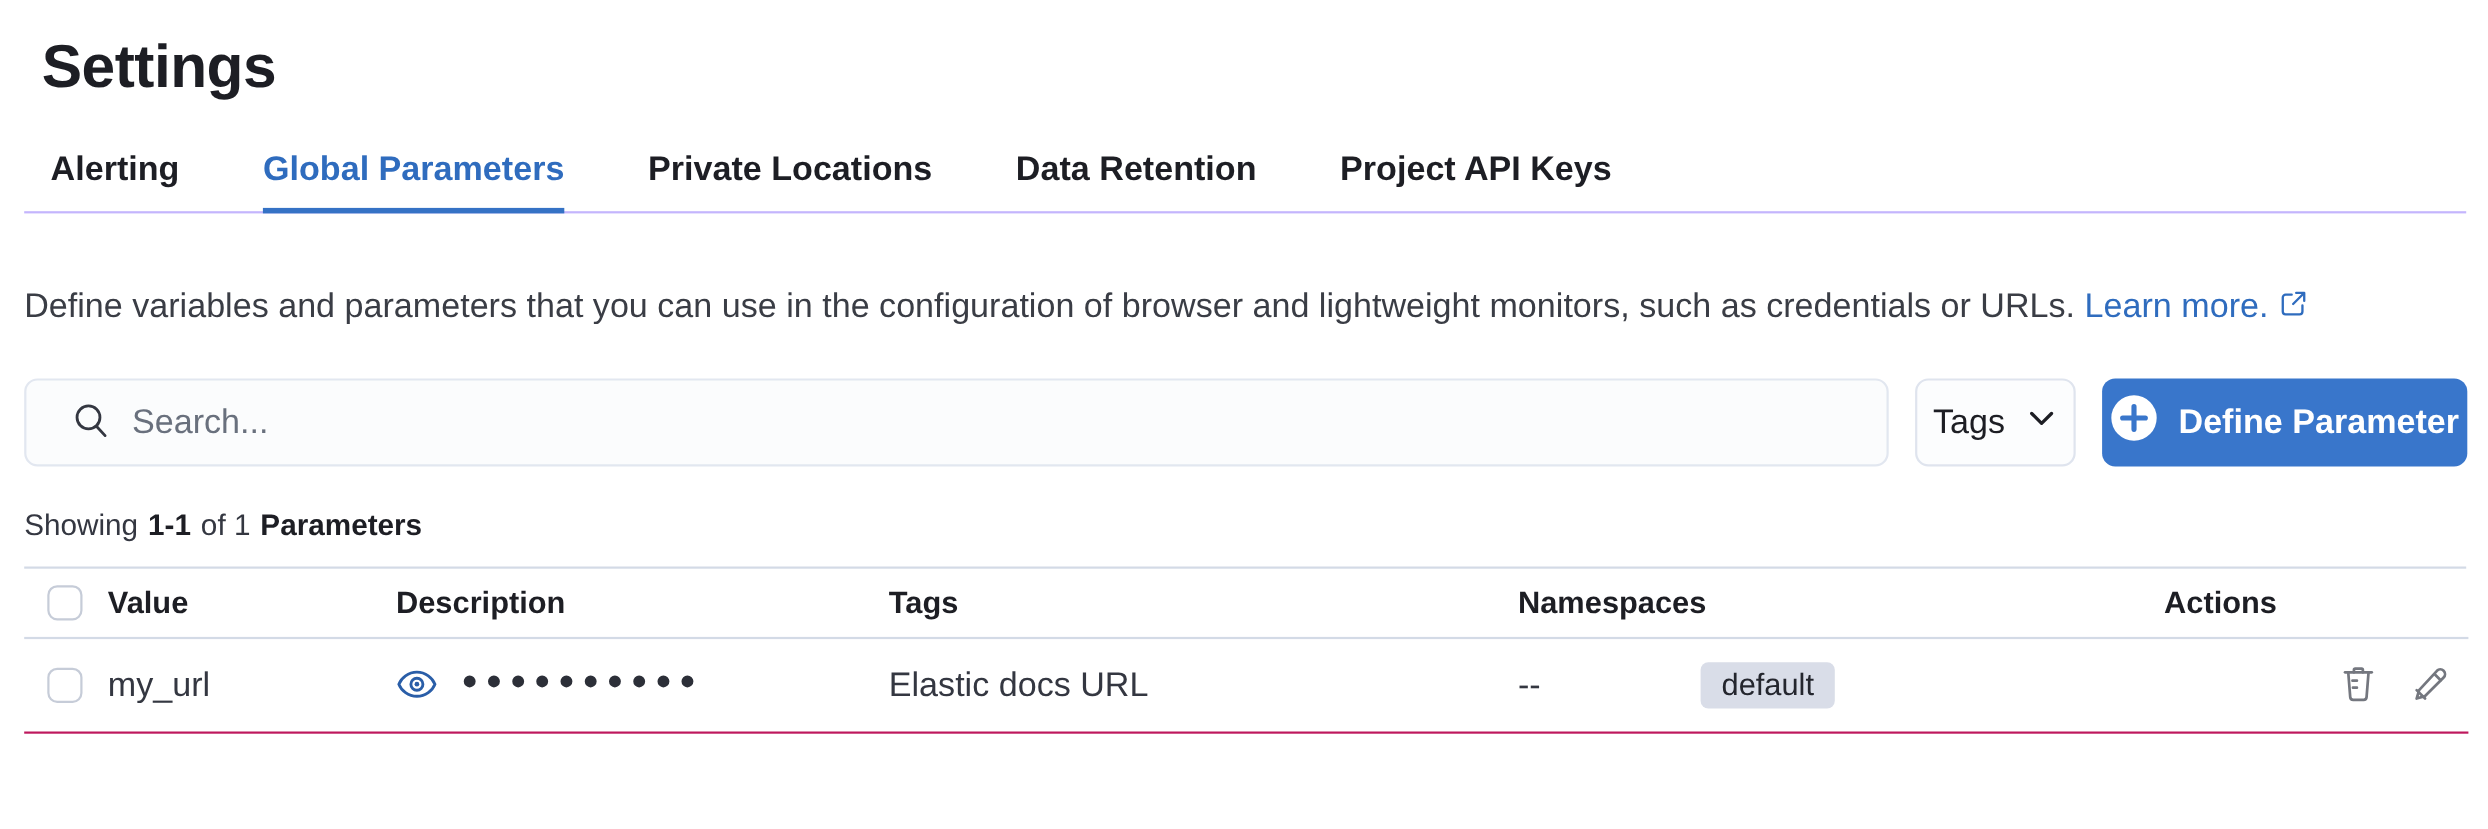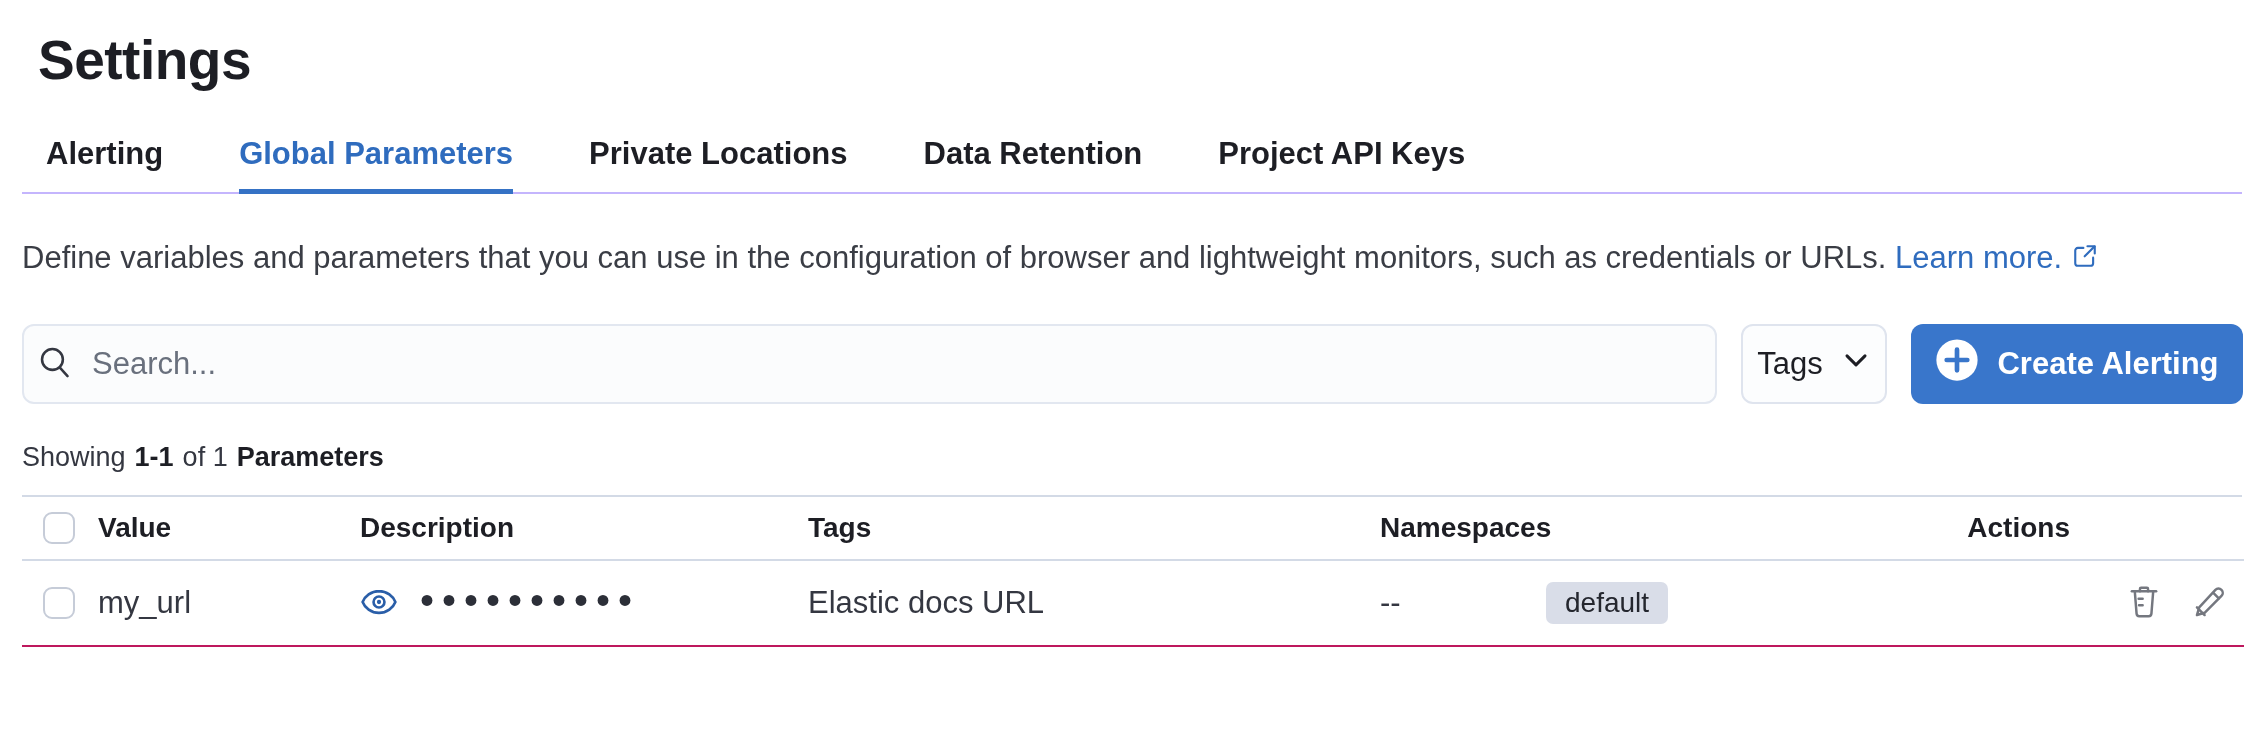--- a/index.html
+++ b/index.html
@@ -28,33 +28,33 @@
   .tab {
     font-size: 31px; font-weight: 700; color: #1d1e24;
     padding-bottom: 17px; margin-bottom: -2px;
     border-bottom: 5px solid transparent;
     cursor: pointer; white-space: nowrap;
   }
   .tab.active { color: #2f6cbe; border-bottom-color: #3572c5; }
 
   
   .description {
-    margin-top: 40px;
+    margin-top: 60px;
     font-size: 31px; line-height: 1.55; color: #3a3d45;
     max-width: 2225px;
   }
   .learn-more { color: #2f6cbe; text-decoration: none; cursor: pointer; }
   .ext-icon { display: inline-block; width: 26px; height: 26px; margin-left: 10px; vertical-align: -1px; }
 
   
   .toolbar { display: flex; gap: 24px; margin-top: 42px; height: 80px; }
   .search-box {
     flex: 0 0 1695px; display: flex; align-items: center; gap: 20px;
     background: #fbfcfd; border: 2px solid #e2e7f0; border-radius: 12px;
-    padding: 0 14px;
+    padding: 0 42px;
   }
   .search-box svg { flex: 0 0 auto; }
   .search-input {
     flex: 1; border: none; outline: none; background: transparent;
     font-family: inherit; font-size: 31px; color: #343741;
   }
   .search-input::placeholder { color: #69707d; }
   .tags-button {
     flex: 0 0 146px; display: flex; align-items: center; justify-content: center; gap: 18px;
     background: #fcfdfe; border: 2px solid #dfe4ee; border-radius: 12px;
@@ -151,21 +151,21 @@
           </svg>
       </span>
     </button>
     <button class="create-button">
       <span>
         <svg width="44" height="44" viewBox="0 0 32 32">
             <circle cx="16" cy="16" r="15" fill="#ffffff"></circle>
             <path d="M16 8.5v15M8.5 16h15" stroke="#3976cb" stroke-width="3.4" stroke-linecap="round"></path>
           </svg>
       </span>
-      <span>Create Alerting</span>
+      <span>Define Parameter</span>
     </button>
   </div>
 
   <div class="summary">
     <span>Showing</span>
     <span class="bold">1-1</span>
     <span>of 1</span>
     <span class="bold">Parameters</span>
   </div>
   <div class="summary-divider"></div>

